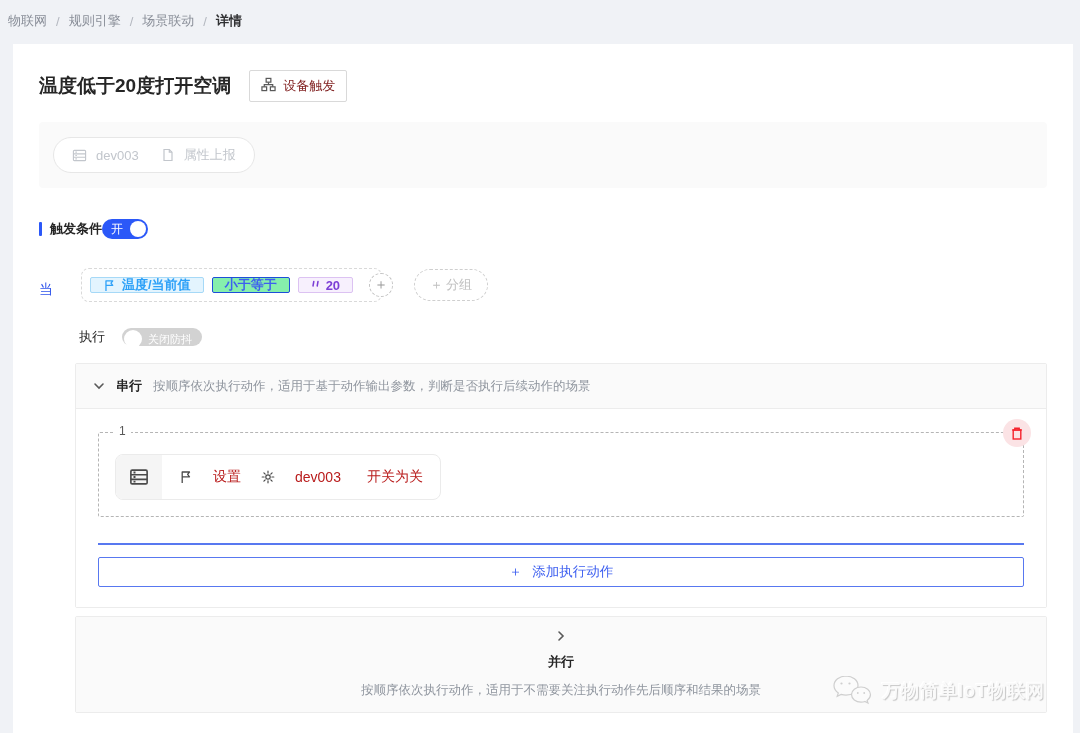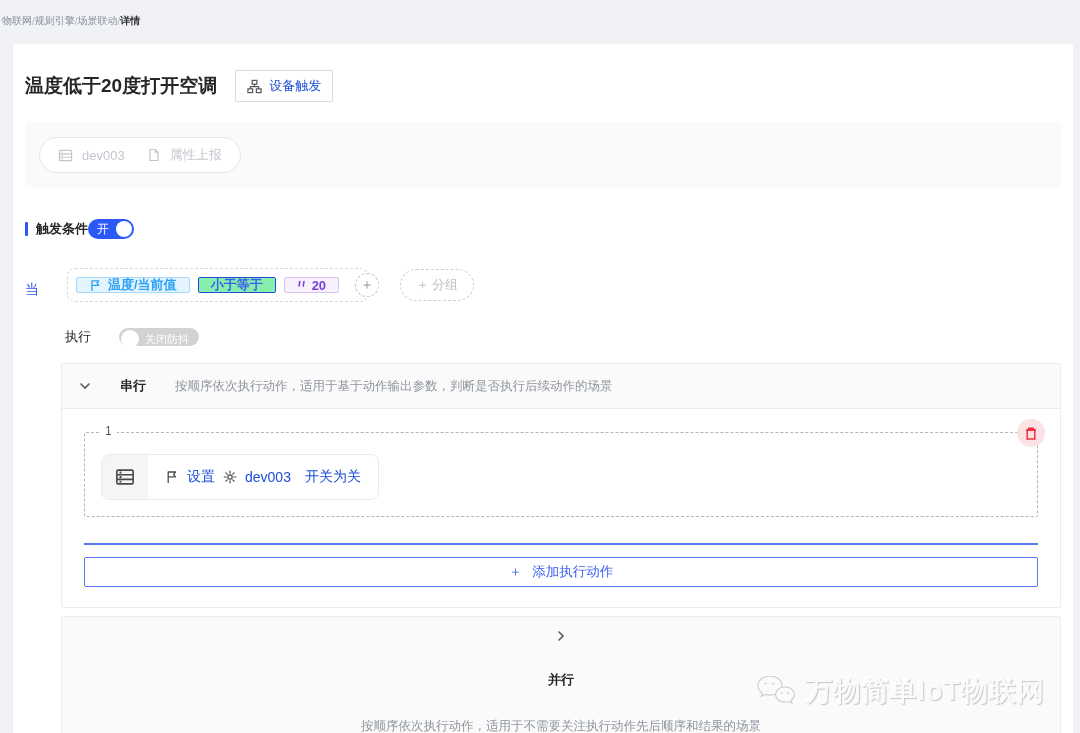--- a/index.html
+++ b/index.html
@@ -6,37 +6,37 @@
   html,body { width:1080px; height:733px; }
   body {
     background:#f0f2f6;
     font-family:"Liberation Sans","DejaVu Sans",sans-serif;
     color:#262626;
     position:relative;
     overflow:hidden;
   }
   
   .breadcrumb{
-    height:42px; display:flex; align-items:center; 
-    padding-left:2px; font-size:10px; color:#8a8f99;
+    height:42px; display:flex; align-items:center; gap:9px;
+    padding-left:8px; font-size:13px; color:#8a8f99;
   }
   .breadcrumb .sep{ color:#b3b7bf; }
   .breadcrumb .current{ color:#303133; font-weight:700; }
   
   .card{
     position:absolute; top:44px; left:13px; right:7px; bottom:0;
-    background:#ffffff; padding:26px 12px 8px;
+    background:#ffffff; padding:26px 26px 8px;
   }
   
   .title-row{ display:flex; align-items:center; gap:18px; margin-bottom:20px; }
   .page-title{ font-size:19px; font-weight:700; color:#262626; }
   .trigger-badge{
-    display:inline-flex; align-items:center; gap:7px;
+    display:inline-flex; align-items:flex-start; gap:7px;
     border:1px solid #d9d9d9; border-radius:2px; background:#fff;
-    padding:6px 11px; font-size:13px; color:#1d4ed8; cursor:pointer;
+    padding:6px 11px; font-size:13px; color:#7f1d1d; cursor:pointer;
   }
   
   .section-title{ display:flex; align-items:center; gap:8px; font-size:13px; font-weight:700; color:#262626; }
   .section-bar{ width:3px; height:14px; background:#2b58f8; border-radius:1px; }
   
   .rule-panel{ background:#fafafa; border-radius:4px; padding:15px 14px; margin:13px 0 0; }
   .device-pill{
     display:inline-flex; align-items:center; gap:9px;
     background:#fff; border:1px solid #e7e7e7; border-radius:999px;
     padding:8px 18px; font-size:13px; color:#c2c6cc; cursor:pointer;
@@ -69,31 +69,31 @@
     background:#fff; color:#9a9a9a; font-size:14px;
     display:flex; align-items:center; justify-content:center; cursor:pointer;
   }
   .add-group{
     margin-left:32px; align-self:center;
     display:inline-flex; align-items:center; gap:3px;
     border:1px dashed #cfcfcf; border-radius:999px; padding:6px 15px;
     color:#c0c0c0; font-size:13px; cursor:pointer;
   }
   
-  .execute-row{ display:flex; align-items:center; gap:28px; margin:26px 0 0 40px; }
+  .execute-row{ display:flex; align-items:center; gap:17px; margin:26px 0 0 40px; }
   .execute-label{ font-size:13px; color:#262626; }
   .toggle-off{
     position:relative; height:18px; border-radius:11px; background:#d2d2d2;
     color:#fff; font-size:11px; line-height:22px; padding:0 10px 0 26px; cursor:pointer;
   }
   .toggle-off .knob{ position:absolute; top:2px; left:2px; width:18px; height:18px; border-radius:50%; background:#fff; }
   
   .exec-block{ margin:17px 0 0 36px; border:1px solid #ececec; border-radius:2px; }
   .block-head{
-    display:flex; align-items:center; gap:29px; background:#fafafa;
+    display:flex; align-items:center; gap:11px; background:#fafafa;
     padding:13px 17px; cursor:pointer;
   }
   .block-head .chev{ color:#595959; display:flex; }
   .block-title{ font-size:13px; font-weight:700; color:#262626; }
   .block-desc{ font-size:12.5px; color:#8f959e; }
   .serial-body{ padding:15px 22px 20px; background:#fff; border-top:1px solid #ececec; }
   .action-fieldset{
     position:relative; border:1px dashed #b5b5b5; border-radius:2px;
     margin-top:8px; padding:21px 16px 16px;
   }
@@ -107,37 +107,37 @@
   }
   .action-card{
     display:inline-flex; border:1px solid #ebebeb; border-radius:8px; overflow:hidden;
     background:#fff; cursor:pointer;
   }
   .action-card .left{
     width:46px; background:#f5f5f5; display:flex; align-items:center; justify-content:center;
     color:#4a4a4a;
   }
   .action-card .right{
-    display:flex; align-items:center; gap:8px; padding:13px 17px; font-size:14px; color:#1d4ed8;
+    display:flex; align-items:center; gap:20px; padding:13px 17px; font-size:14px; color:#b91c1c;
   }
   .action-card .detail{ margin-left:6px; }
   .drop-line{ height:2px; background:#5878f0; margin:26px 0 12px; }
   .add-action-btn{
     height:30px; border:1px solid #5878f0; border-radius:2px; background:#fff;
     color:#3d5ff0; font-size:13.5px; display:flex; align-items:center; justify-content:center;
     gap:10px; width:100%; cursor:pointer;
   }
   .parallel-bar{ margin-top:8px; }
   .parallel-bar .block-head{ border:none;flex-direction:column; }
   .exec-block.collapsed{ background:#fafafa; }
   
   .watermark{
     position:absolute; right:28px; bottom:24px;
     display:flex; align-items:center; gap:8px;
-    font-size:27px; font-weight:700; letter-spacing:1px;
+    font-size:18px; font-weight:700; letter-spacing:1px;
     color:#fafafa; text-shadow:1px 1px 1px #c6c6c6, -1px -1px 0 #ffffff;
     pointer-events:none;
   }
   .icon{ display:inline-flex; align-items:center; }
 </style>
 </head>
 <body>
 
 <nav class="breadcrumb">
   <span>物联网</span>

